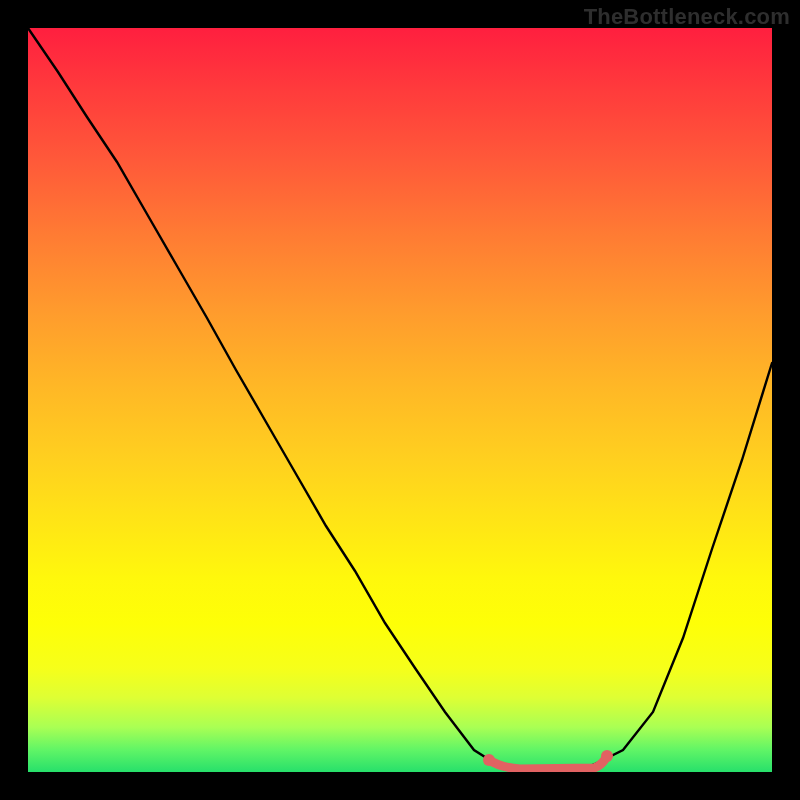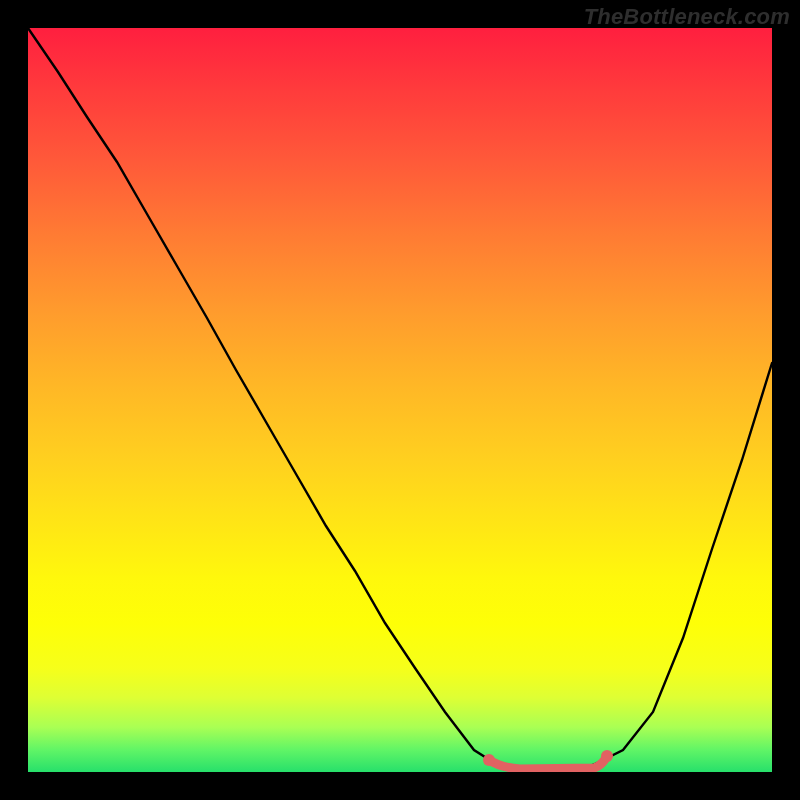--- a/index.html
+++ b/index.html
@@ -52,21 +52,20 @@
 }
 .watermark {
   position: absolute;
   top: 4px;
   right: 10px;
   color: #2e2e2e;
   font-size: 22px;
   font-weight: 600;
   letter-spacing: 0.2px;
   font-family: Arial, Helvetica, sans-serif;
-  font-style: italic;
 }
 </style>
 </head>
 <body>
 
 <div class="wrap">
   <div class="plot">
     <svg class="curve" viewBox="0 0 744 744" preserveAspectRatio="none">
 
       <path d="M 0 0

